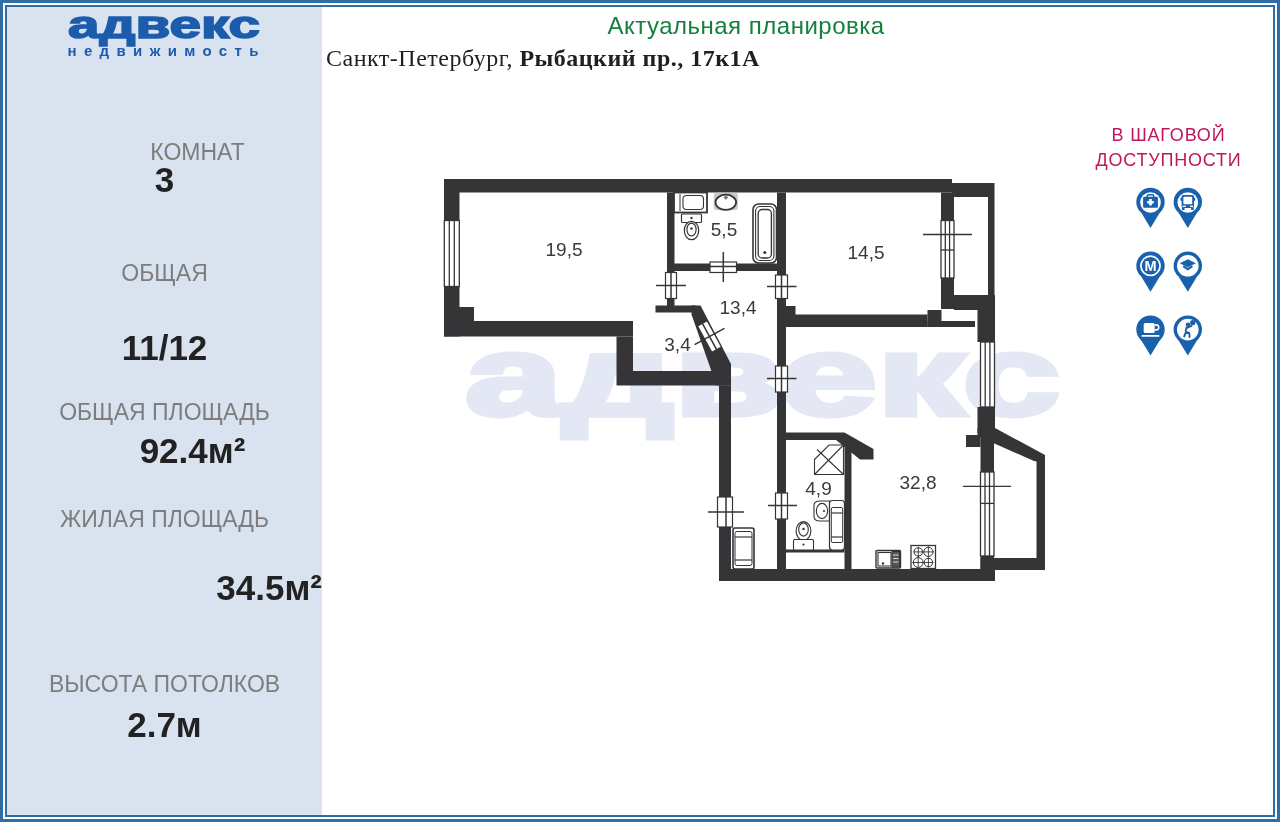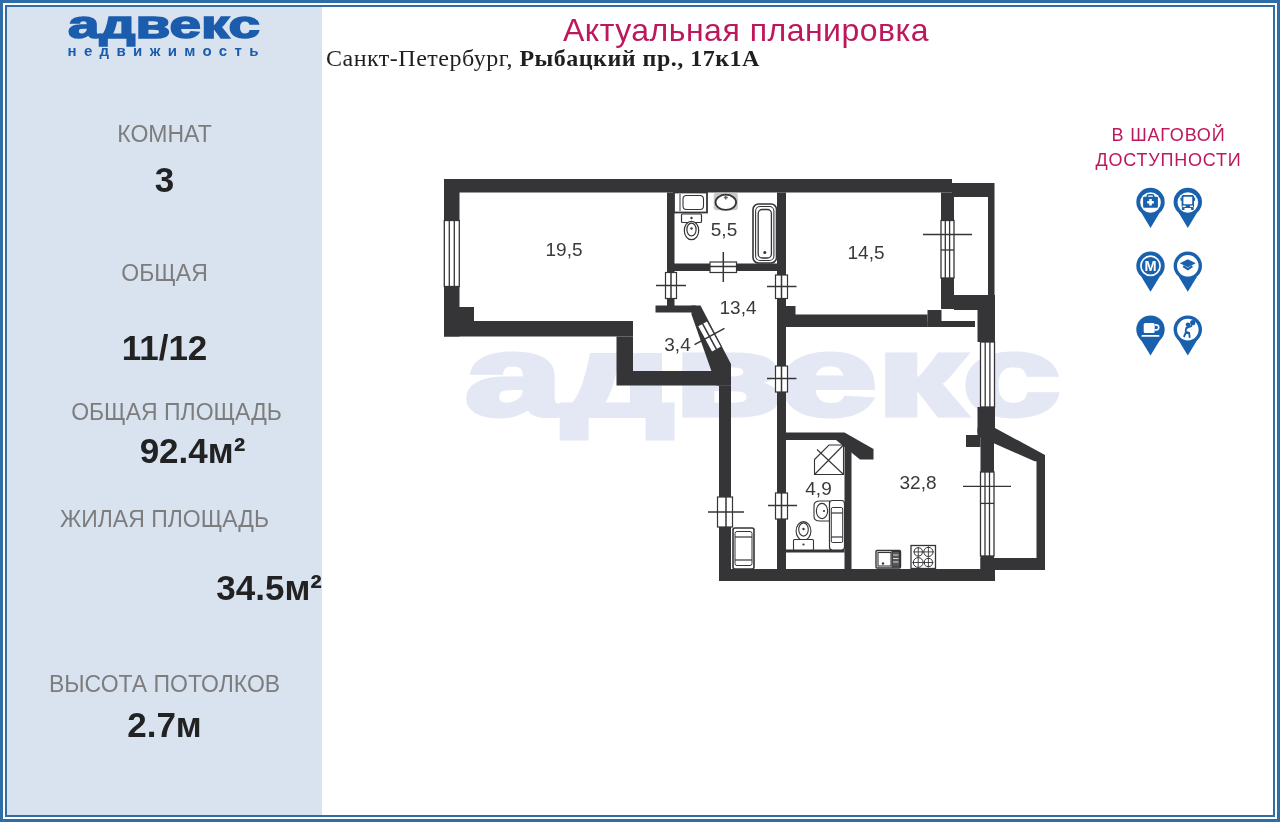--- a/index.html
+++ b/index.html
@@ -1,46 +1,46 @@
 <!DOCTYPE html>
 <html><head><meta charset="utf-8">
 <style>
 html,body{margin:0;padding:0;}
 body{width:1280px;height:822px;position:relative;font-family:"Liberation Sans",sans-serif;background:#fff;overflow:hidden;}
 .outerframe{position:absolute;left:0;top:0;right:0;bottom:0;border:3px solid #2e6da6;}
 .innerframe{position:absolute;left:5px;top:5px;right:5px;bottom:5px;border:2px solid #2e6da6;}
 .sidebar{position:absolute;left:7px;top:7px;width:315px;height:808px;background:#d9e3f0;}
 .sb-label{position:absolute;width:315px;text-align:center;font-size:23px;color:#7d7d7d;}
 .sb-value{position:absolute;width:315px;text-align:center;font-size:35px;font-weight:bold;color:#222;}
-.title1{position:absolute;left:326px;top:12px;width:840px;text-align:center;font-size:32px;letter-spacing:0.5px;color:#be185d;}
+.title1{position:absolute;left:326px;top:12px;width:840px;text-align:center;font-size:24px;letter-spacing:0.5px;color:#15803d;}
 .title2{position:absolute;left:326px;top:44.5px;width:840px;text-align:left;font-size:24px;letter-spacing:0.5px;color:#1f1f1f;font-family:Liberation Serif, serif;}
 .walk{position:absolute;left:1078px;top:122.5px;width:181px;text-align:center;font-size:18px;letter-spacing:0.8px;line-height:25.4px;color:#be185d;}
 </style></head>
 <body>
 
 <div class="outerframe"></div>
 
 <div class="innerframe"></div>
 
 <div class="sidebar"></div>
 
 <svg style="position:absolute;left:0;top:0;" width="330" height="70" viewBox="0 0 330 70">
 <text x="164" y="37.8" text-anchor="middle" font-family="Liberation Sans,sans-serif" font-size="39" font-weight="bold" fill="#1b5cad" stroke="#1b5cad" stroke-width="1.6" textLength="192" lengthAdjust="spacingAndGlyphs">адвекс</text>
 <text x="163" y="56" text-anchor="middle" font-family="Liberation Sans,sans-serif" font-size="15" font-weight="bold" fill="#1b5cad" textLength="191" lengthAdjust="spacing">недвижимость</text>
 </svg>
 
-<div class="sb-label" style="left:7px;top:121px;">КОМНАТ</div>
+<div class="sb-label" style="left:7px;top:139px;padding-left:33px;">КОМНАТ</div>
 
 <div class="sb-value" style="left:7px;top:159.5px;">3</div>
 
 <div class="sb-label" style="left:7px;top:260px;">ОБЩАЯ</div>
 
 <div class="sb-value" style="left:7px;top:296px;margin-top:32px;">11/12</div>
 
-<div class="sb-label" style="left:7px;top:399px;margin-left:12px;">ОБЩАЯ ПЛОЩАДЬ</div>
+<div class="sb-label" style="left:7px;top:399px;">ОБЩАЯ ПЛОЩАДЬ</div>
 
 <div class="sb-value" style="left:7px;top:431px;padding-left:28px;">92.4м²</div>
 
 <div class="sb-label" style="left:7px;top:506px;">ЖИЛАЯ ПЛОЩАДЬ</div>
 
 <div class="sb-value" style="left:7px;top:568px;text-align:right;">34.5м²</div>
 
 <div class="sb-label" style="left:7px;top:671px;">ВЫСОТА ПОТОЛКОВ</div>
 
 <div class="sb-value" style="left:7px;top:705px;">2.7м</div>

